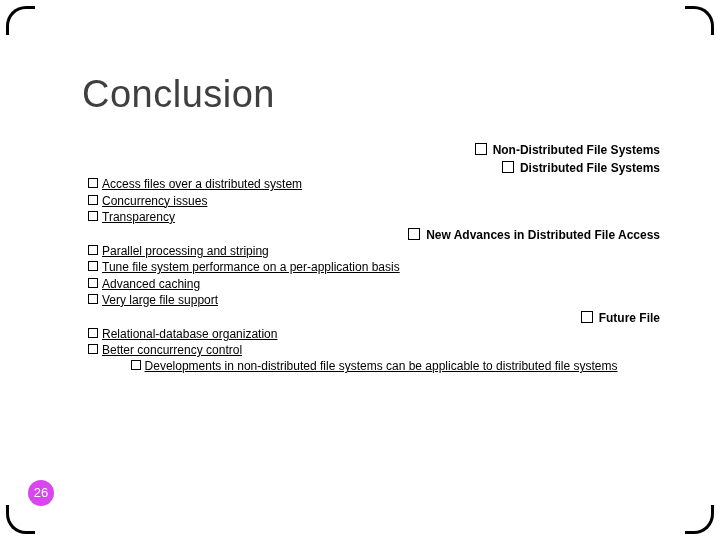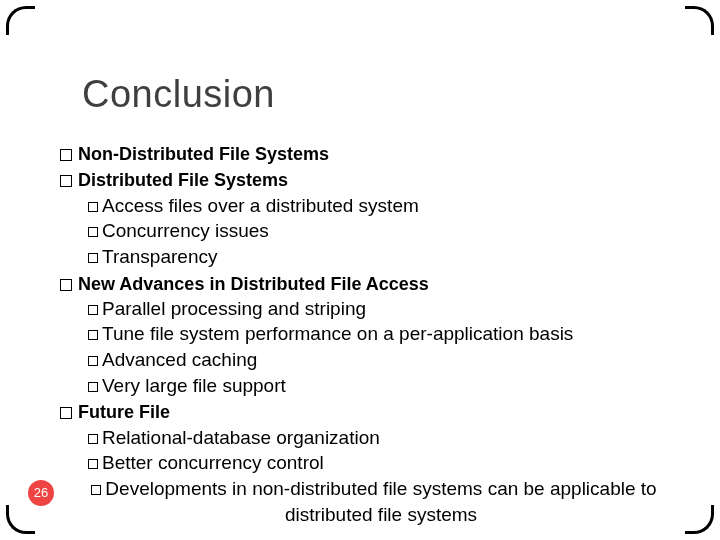--- a/index.html
+++ b/index.html
@@ -43,38 +43,40 @@
     position: absolute;
     top: 140px;
     left: 60px;
     right: 60px;
     font-size: 15px;
     line-height: 1.35;
   }
 
   .l1 {
     font-weight: 700;
-    font-size: 18px;
+    font-size: 12px;
     margin-top: 2px;
+    text-align: right;
   }
   .l1 .box {
     display: inline-block;
     width: 10px;
     height: 10px;
     border: 1px solid #000;
     margin-right: 6px;
     vertical-align: -1px;
   }
 
   .l2-group {
     margin-left: 28px;
   }
   .l2 {
     font-weight: 400;
-    font-size: 19px;
+    font-size: 12px;
+    text-decoration: underline;
   }
   .l2 .box {
     display: inline-block;
     width: 8px;
     height: 8px;
     border: 1px solid #000;
     margin-right: 4px;
     vertical-align: 0px;
   }
   .l2 .wrap {
@@ -84,21 +86,21 @@
     text-align: center;
   }
 
   .page-num {
     position: absolute;
     left: 28px;
     bottom: 34px;
     width: 26px;
     height: 26px;
     border-radius: 50%;
-    background: #ef4444;
+    background: #d946ef;
     color: #fff;
     font-size: 13px;
     text-align: center;
     line-height: 26px;
   }
 </style>
 </head>
 <body>
 
 <div class="slide">

